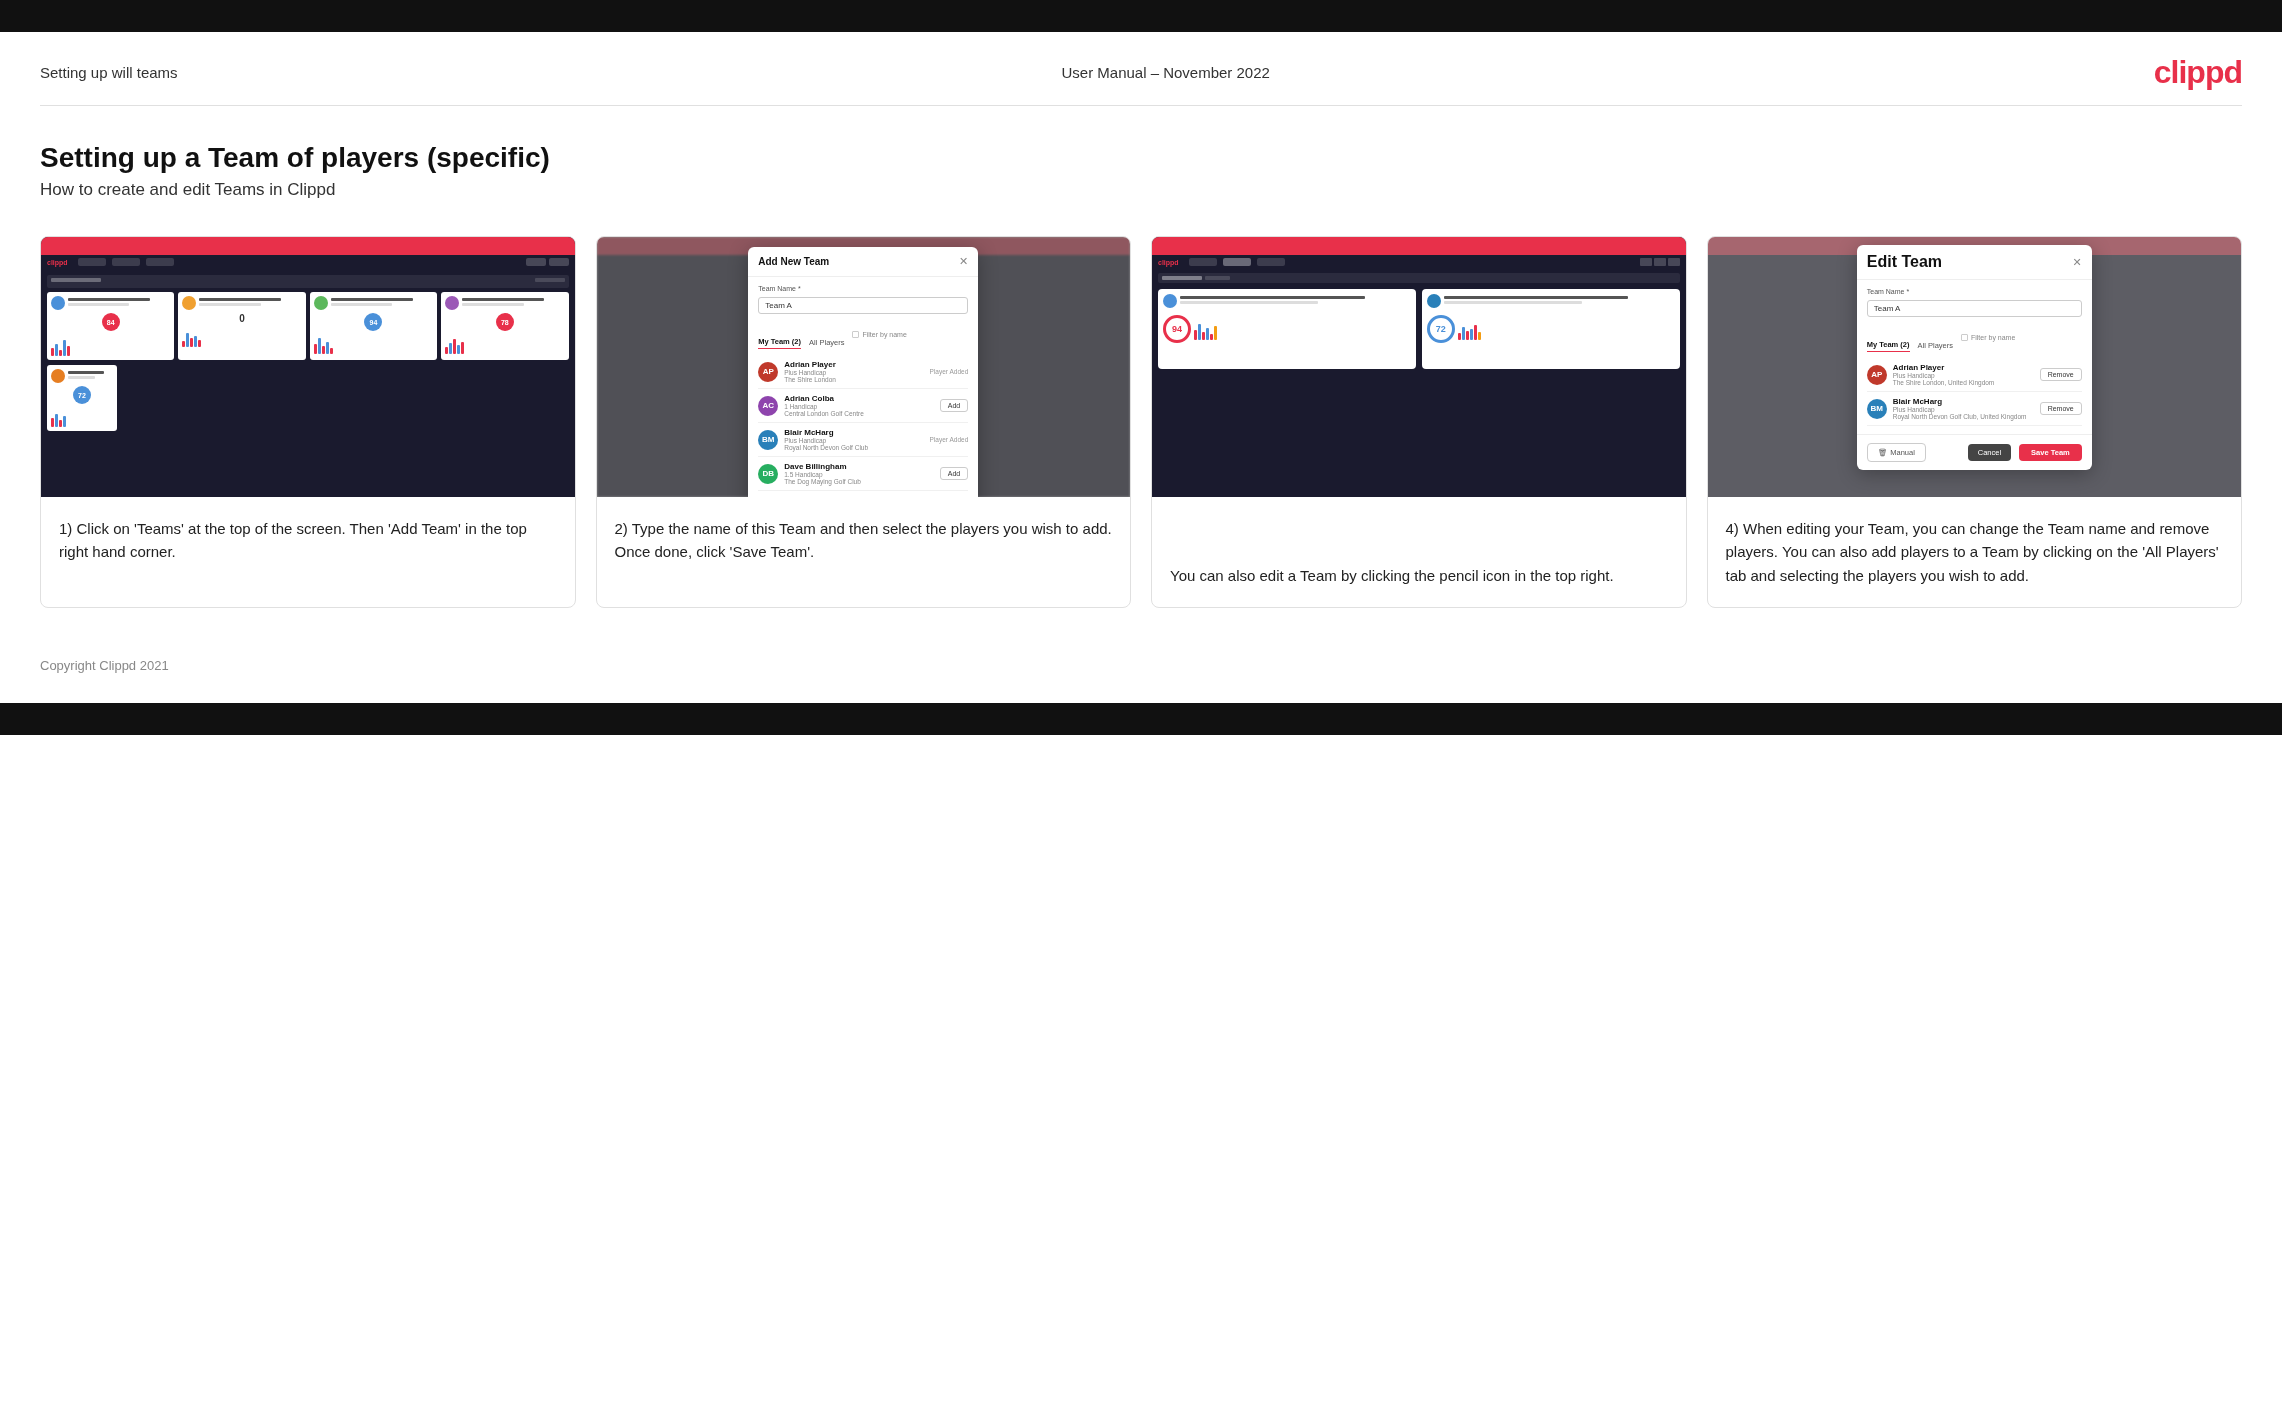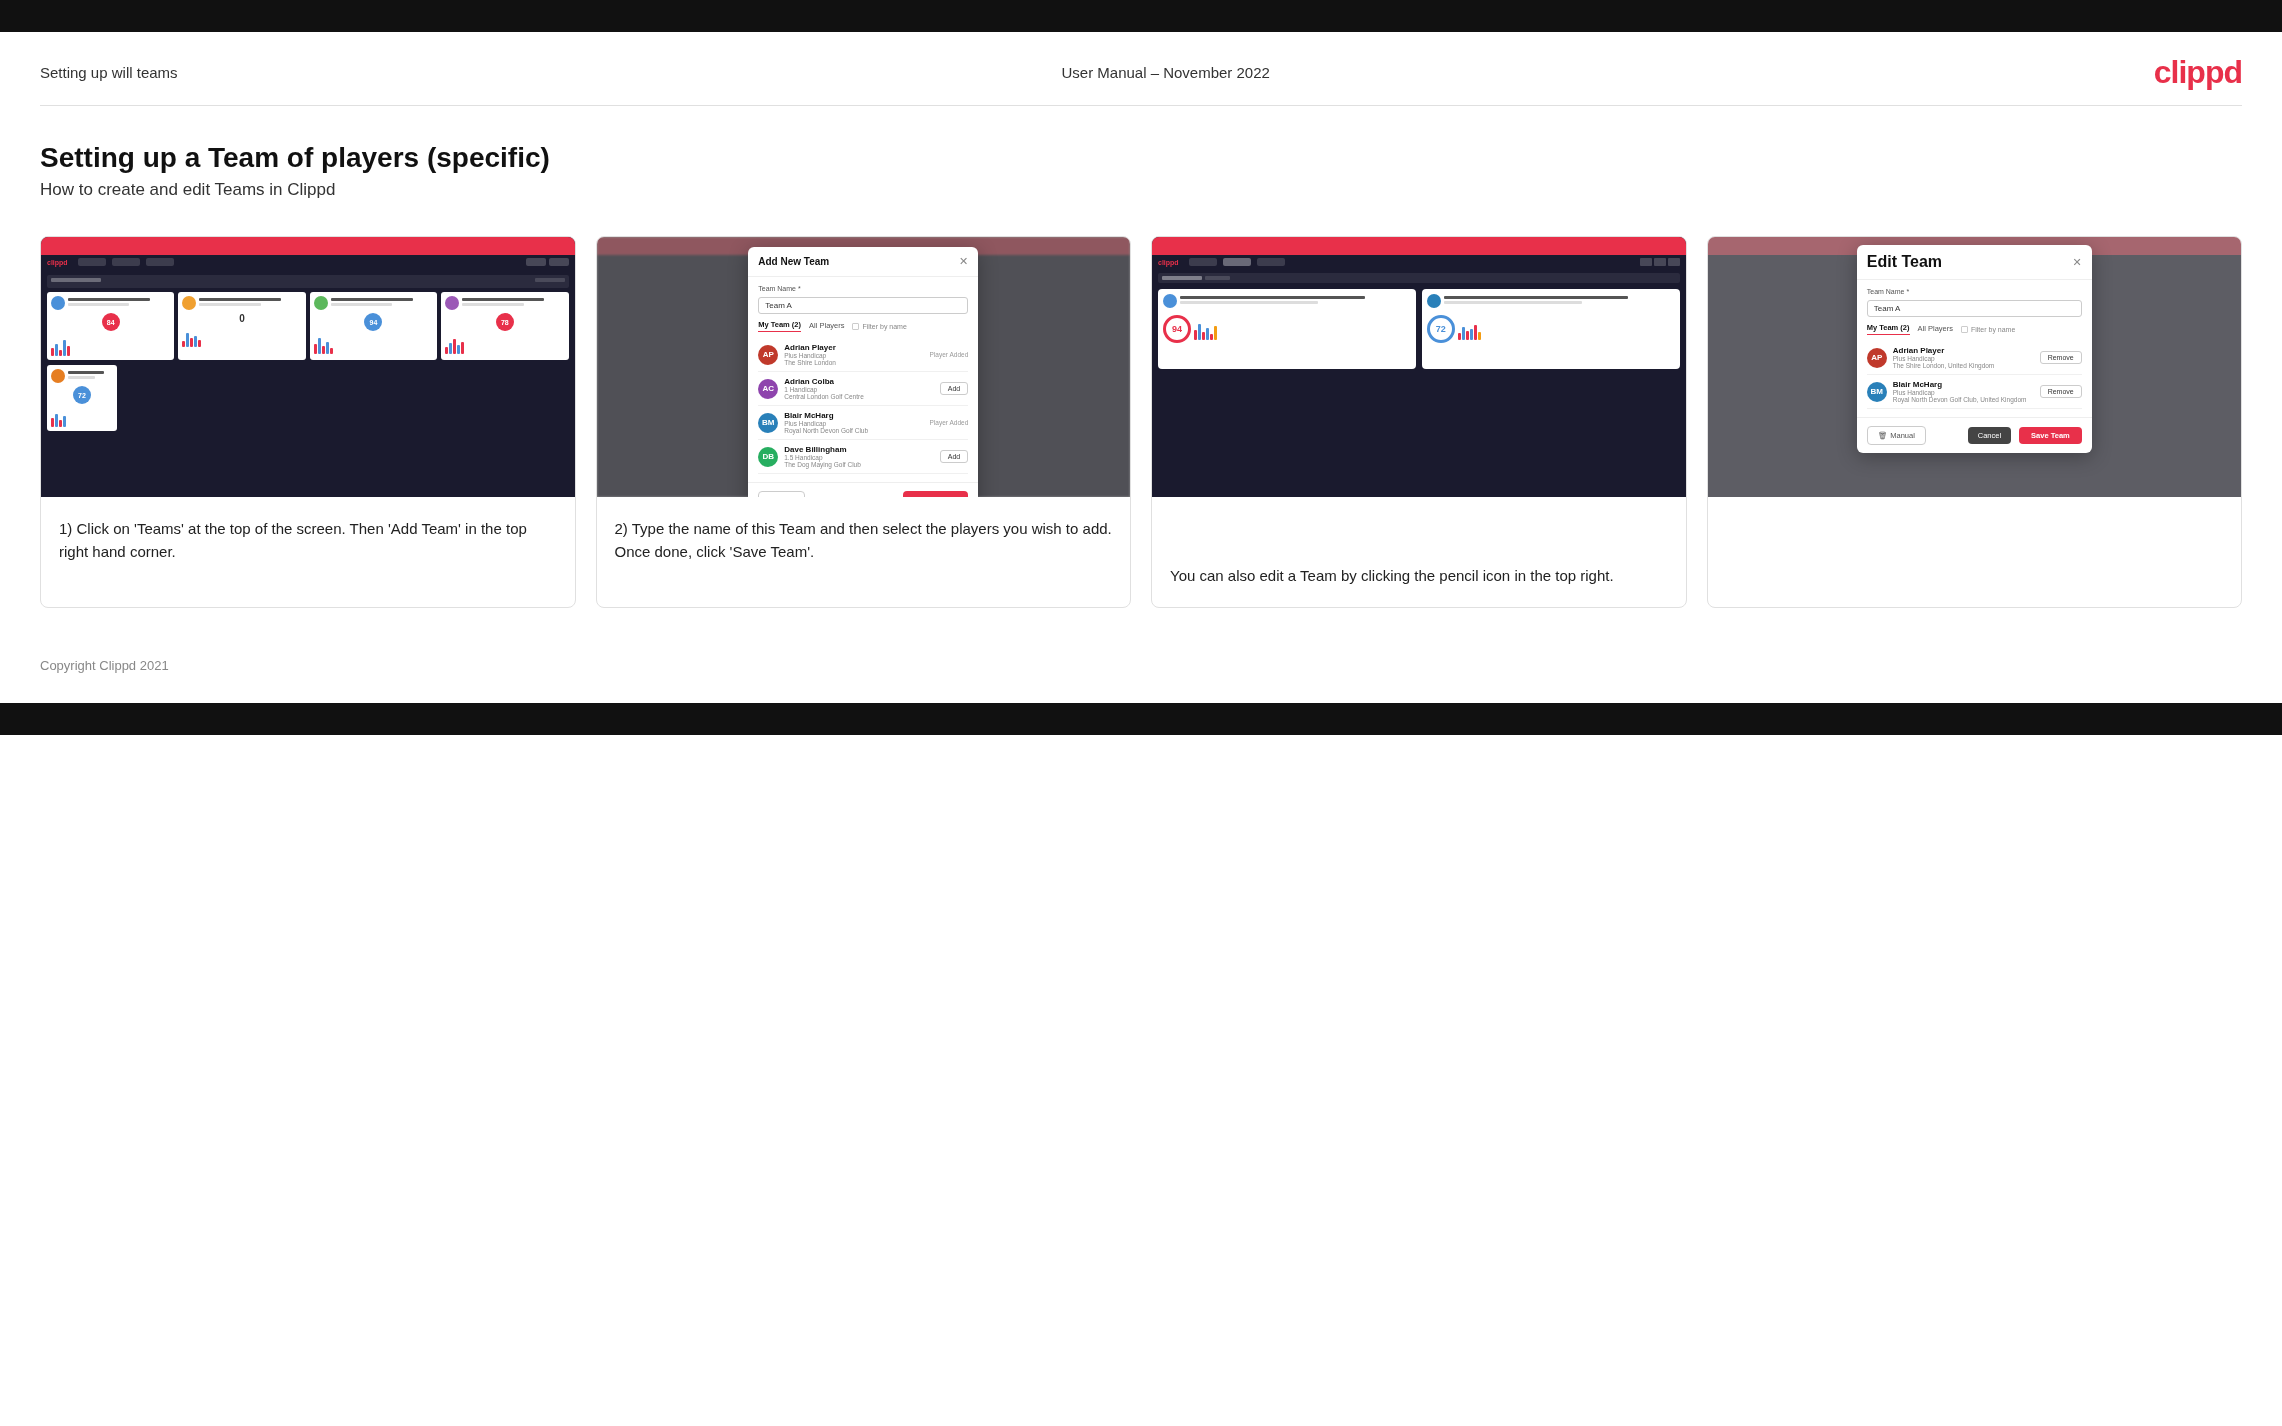--- a/index.html
+++ b/index.html
@@ -251,20 +251,21 @@
       display: flex;
       gap: 8px;
       margin-bottom: 6px;
       align-items: center;
     }
     .modal-tab {
       font-size: 7.5px;
       color: #555;
       cursor: pointer;
       padding-bottom: 2px;
+      margin-top: 17px;
     }
     .modal-tab.active {
       color: #111;
       border-bottom: 1.5px solid #e8304a;
       font-weight: 600;
     }
     .modal-filter {
       display: flex;
       align-items: center;
       gap: 3px;
@@ -827,20 +828,21 @@
               <button class="edit-delete-btn">
                 <span>🗑</span>
                 <span>Manual</span>
               </button>
               <button class="edit-cancel-btn">Cancel</button>
               <button class="edit-save-btn">Save Team</button>
             </div>
           </div>
         </div>
       </div>
+      <div class="card-text">4) When editing your Team, you can change the Team name and remove players. You can also add players to a Team by clicking on the 'All Players' tab and selecting the players you wish to add.</div>
     </div>
 
   </div>
 </div>
 
 <div class="page-footer">
   <span>Copyright Clippd 2021</span>
 </div>
 
 <div class="bottom-bar"></div>

